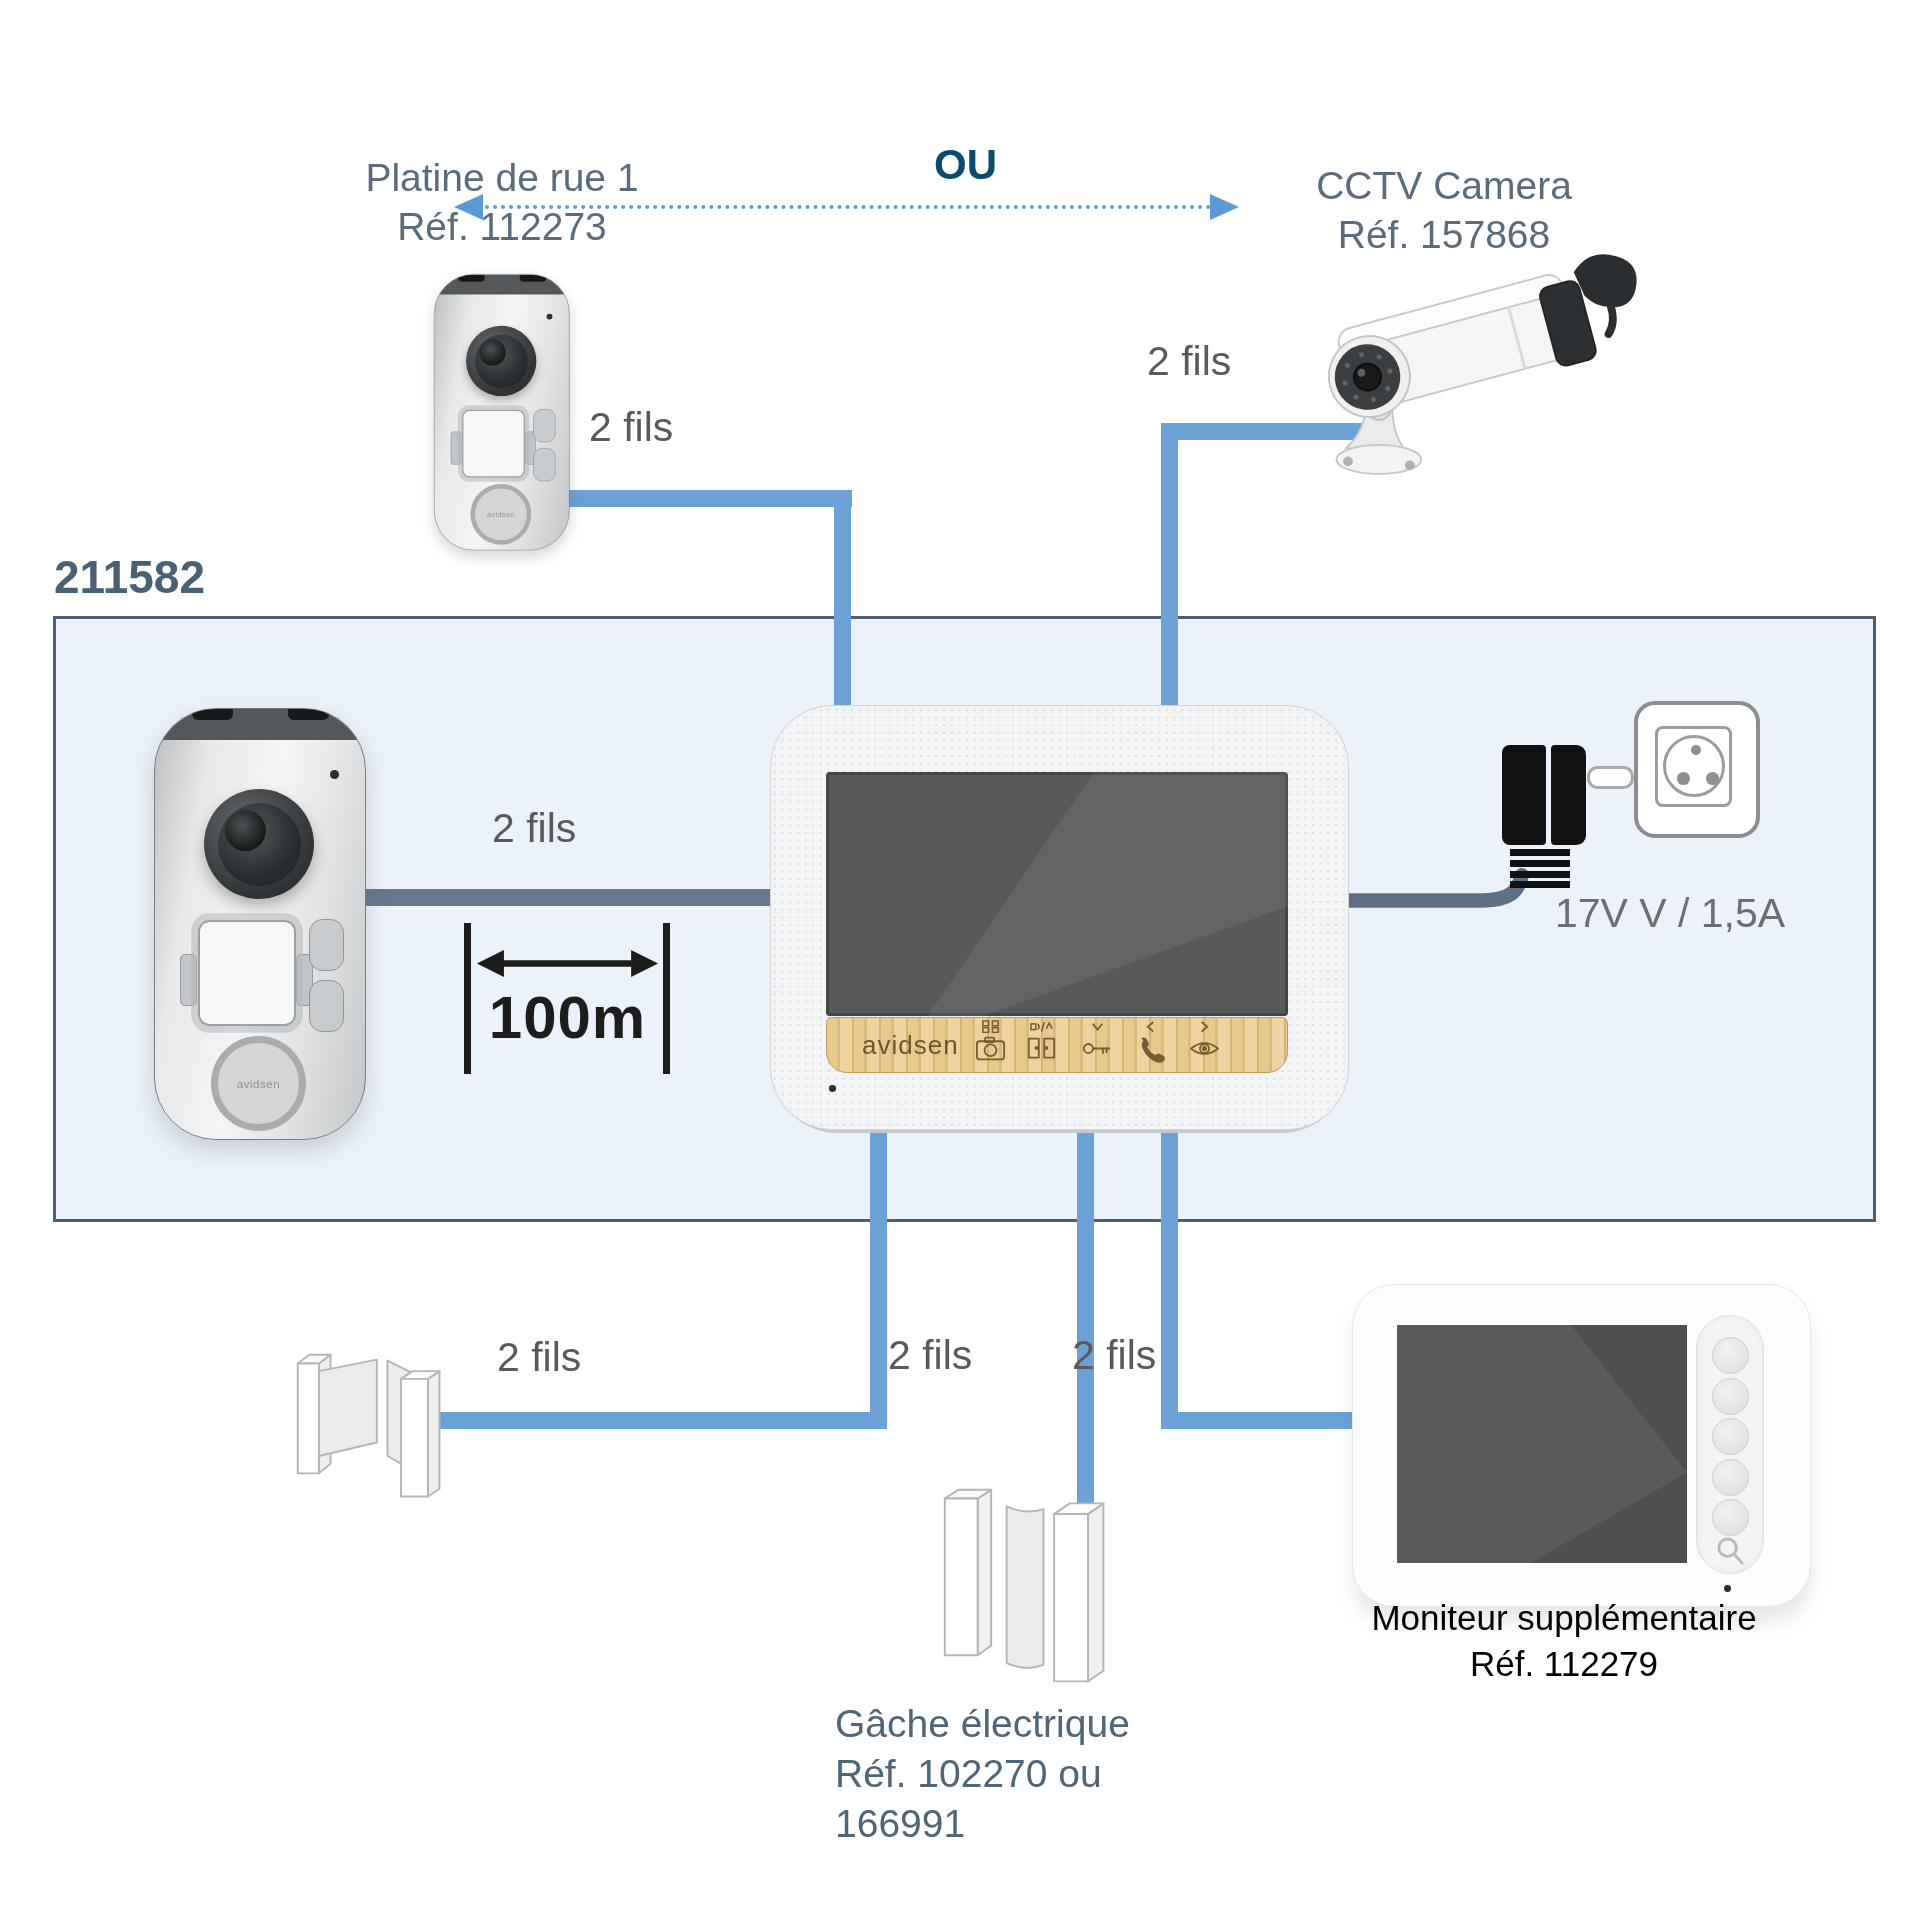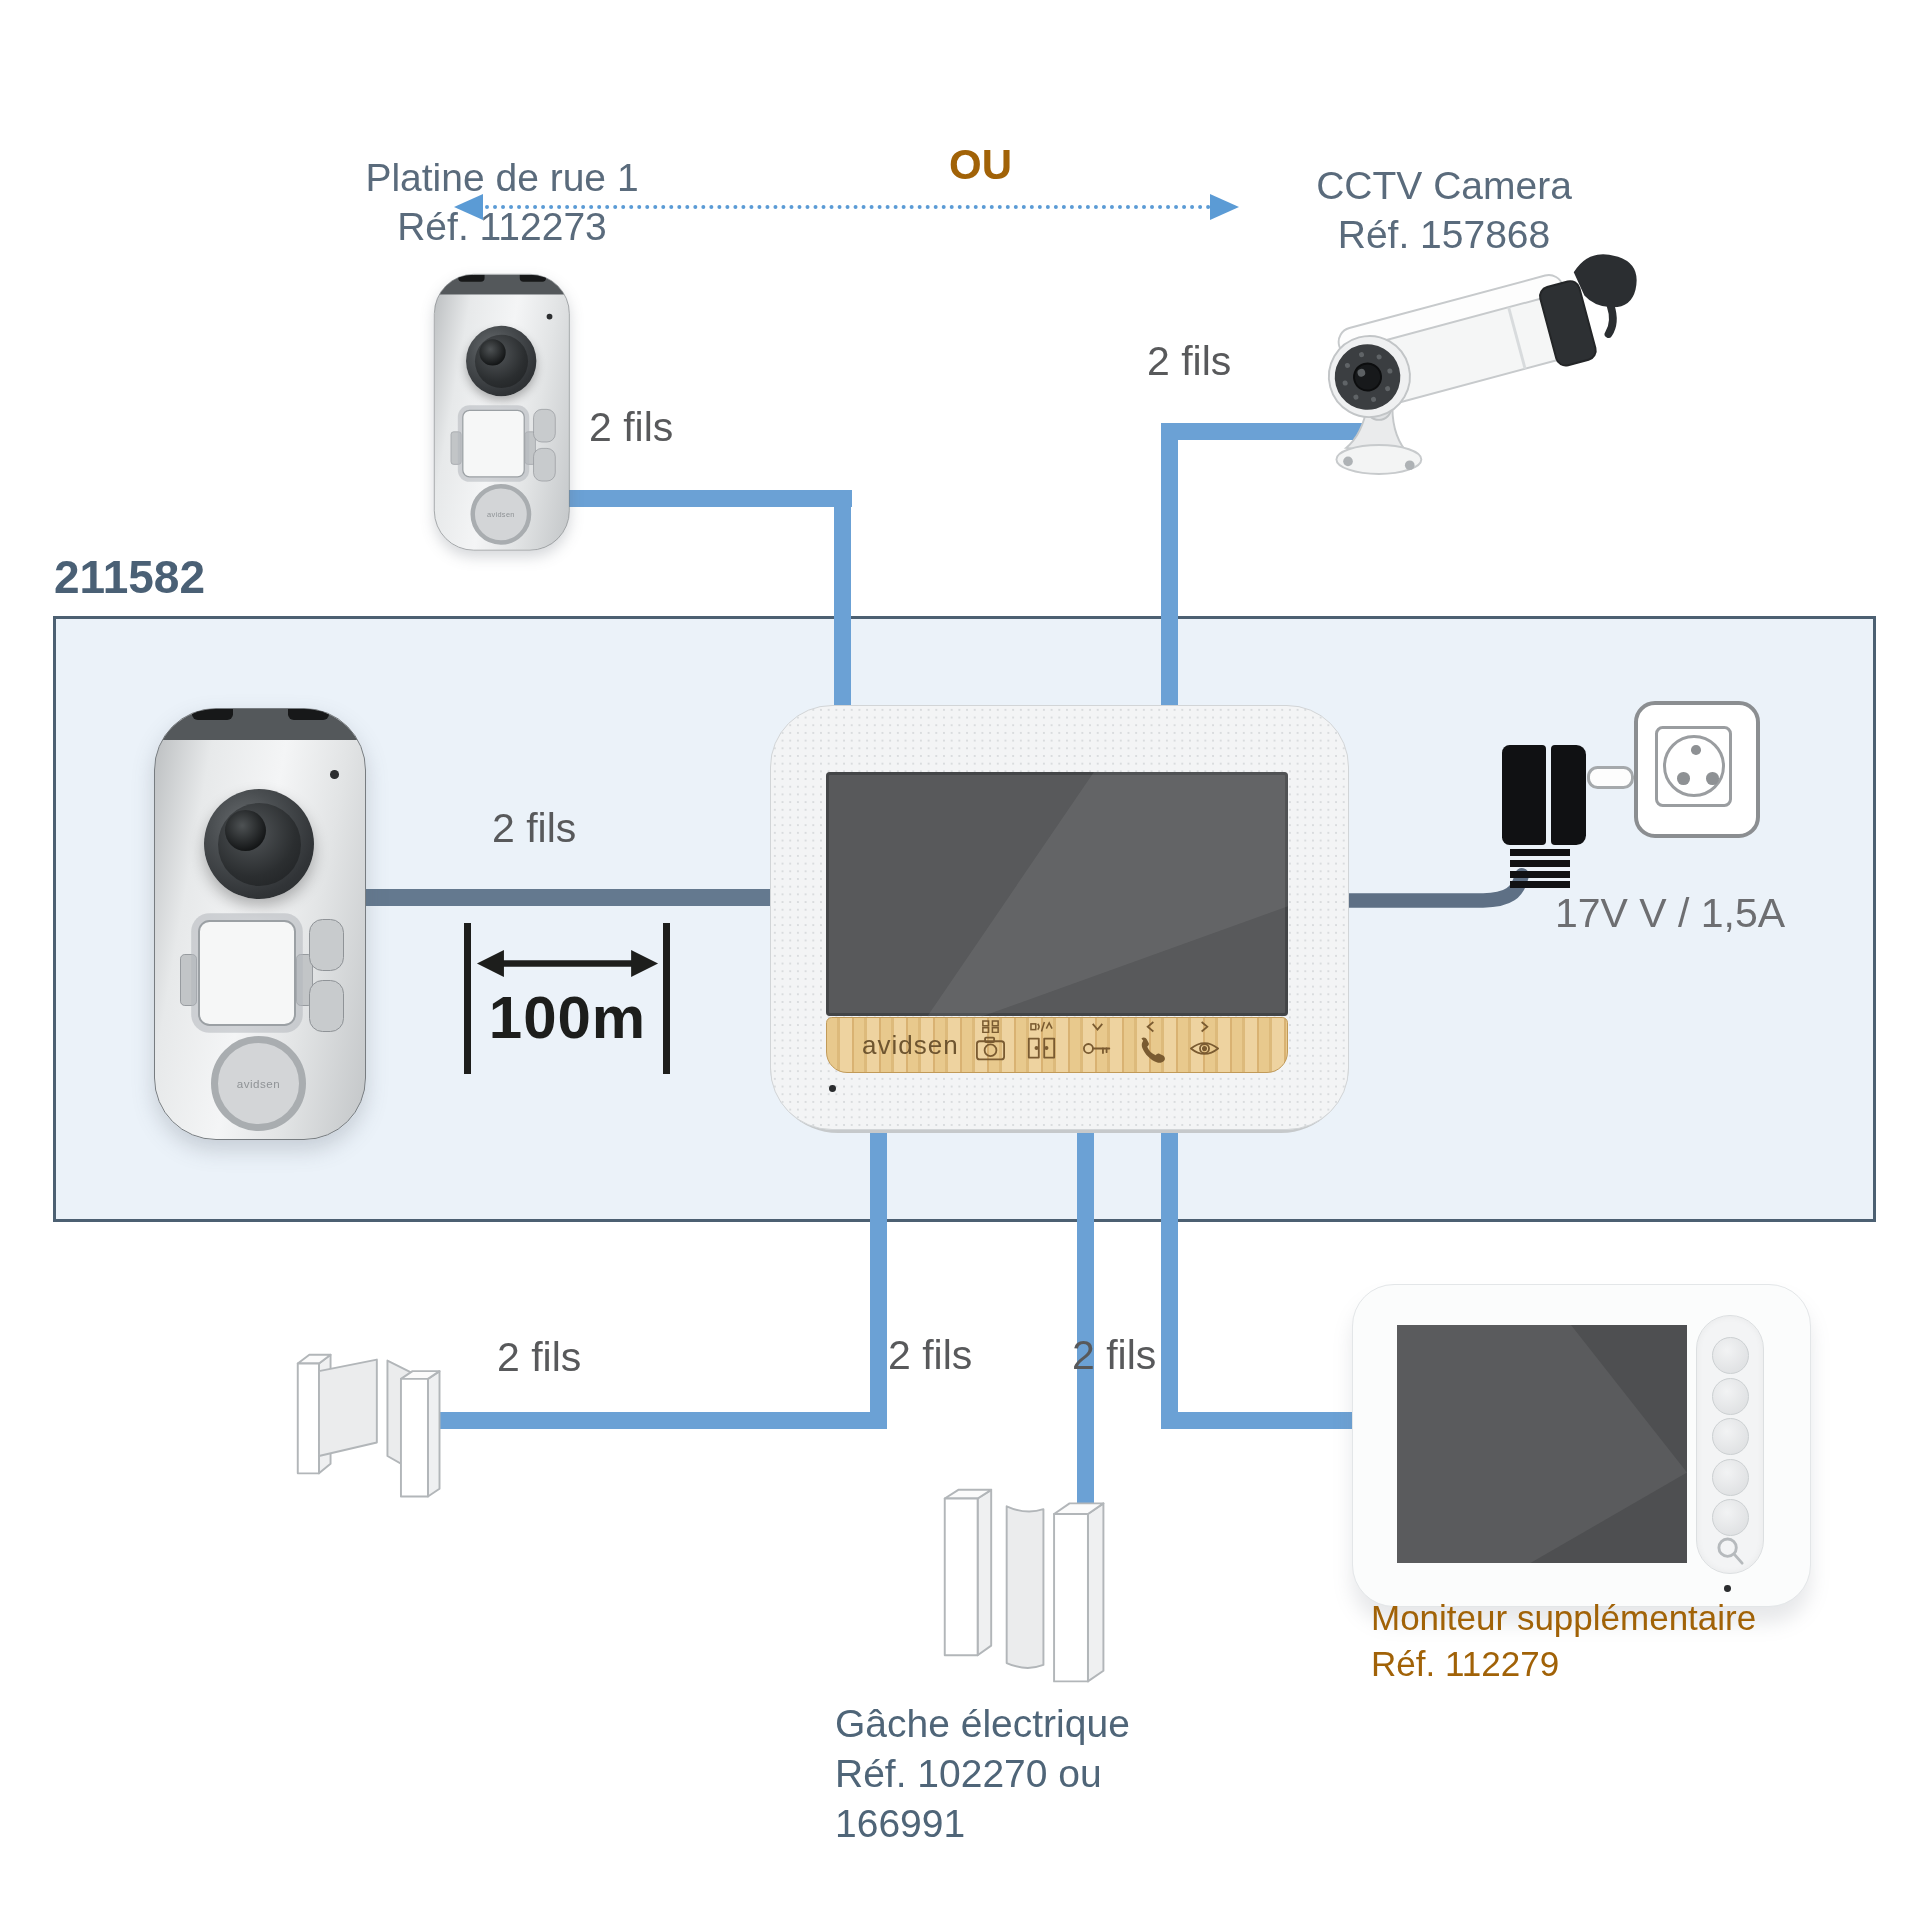--- a/index.html
+++ b/index.html
@@ -5,29 +5,29 @@
   html,body{margin:0;padding:0;background:#ffffff;}
   #canvas{
     position:relative;width:1931px;height:1931px;overflow:hidden;
     background:#ffffff;font-family:"Liberation Sans",sans-serif;
   }
   .abs{position:absolute;}
 
   
   .devlbl{position:absolute;color:#5a6b7c;font-size:39px;line-height:1.25;text-align:center;}
   .twofils{position:absolute;color:#58595b;font-size:41px;width:135px;text-align:left;}
-  .ou{position:absolute;left:919px;top:141px;width:93px;text-align:right;
-      color:#a16207;font-size:42px;font-weight:bold;}
+  .ou{position:absolute;left:919px;top:141px;width:93px;text-align:center;
+      color:#0c4a6e;font-size:42px;font-weight:bold;}
   .kitref{position:absolute;left:54px;top:550px;color:#4a6075;font-size:46px;font-weight:bold;}
   .powerlbl{position:absolute;left:1506px;top:890px;width:328px;text-align:center;
       color:#6d6e71;font-size:41px;}
   .strikelbl{position:absolute;left:835px;top:1699px;width:386px;text-align:left;
       color:#4f6578;font-size:39px;line-height:1.28;}
-  .xmlbl{position:absolute;left:1371px;top:1595px;width:386px;text-align:left;
-      color:#a16207;font-size:35px;line-height:1.3;}
+  .xmlbl{position:absolute;left:1371px;top:1595px;width:386px;text-align:center;
+      color:#000000;font-size:35px;line-height:1.3;}
 
   
   .dotline{position:absolute;left:485px;top:205px;width:726px;height:0;
       border-top:4.8px dotted #5b9bd5;}
   .arrL{position:absolute;left:454px;top:194px;width:0;height:0;
       border-top:13.5px solid transparent;border-bottom:13.5px solid transparent;
       border-right:29px solid #5b9bd5;}
   .arrR{position:absolute;left:1210px;top:194px;width:0;height:0;
       border-top:13.5px solid transparent;border-bottom:13.5px solid transparent;
       border-left:29px solid #5b9bd5;}

